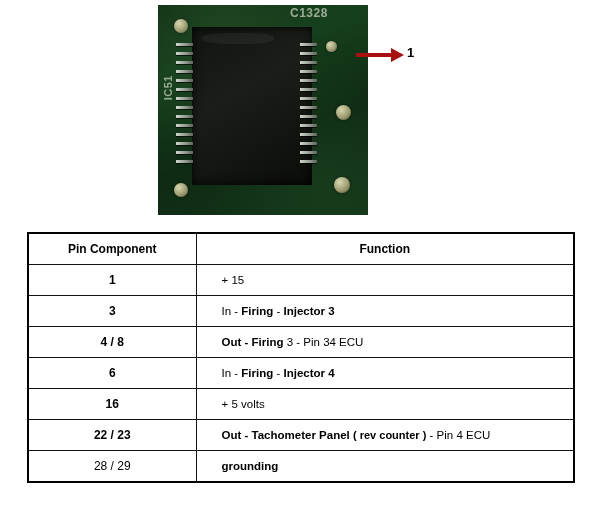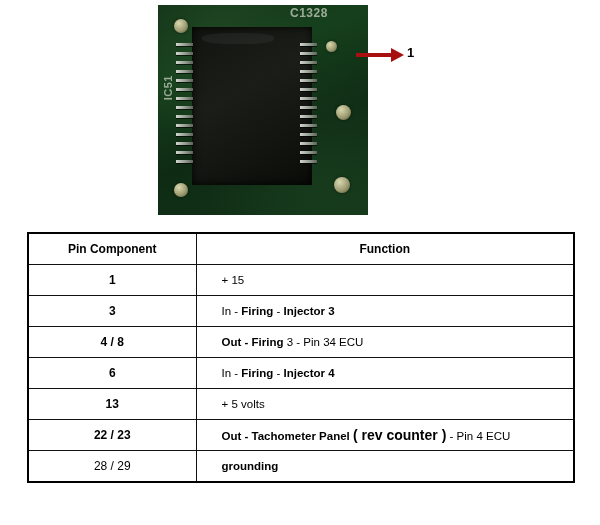--- a/index.html
+++ b/index.html
@@ -181,21 +181,21 @@
   }
   #pin-table td.func-cell {
     text-align: left;
     padding-left: 25px;
     white-space: nowrap;
   }
 
   
   .run-normal { font-weight: normal; }
   .run-bold   { font-weight: bold; }
-  .run-small  { font-weight: bold; font-size: 14px; }
+  .run-small  { font-weight: bold; font-size: 11px; }
 </style>
 </head>
 <body>
 
 <div id="figure-area">
 
   <div id="pcb-photo">
 
     <div id="ic-body"></div>
 
@@ -276,21 +276,21 @@
       </tr>
       <tr>
         <td class="pin-cell">4 / 8</td>
         <td class="func-cell"><span class="run-bold">Out</span><span class="run-bold"> - </span><span class="run-bold">Firing</span><span class="run-normal"> 3 - </span><span class="run-normal">Pin</span><span class="run-normal">   34 ECU</span></td>
       </tr>
       <tr>
         <td class="pin-cell">6</td>
         <td class="func-cell"><span class="run-normal">In</span><span class="run-normal"> - </span><span class="run-bold">Firing</span><span class="run-normal">  - </span><span class="run-bold">Injector 4</span></td>
       </tr>
       <tr>
-        <td class="pin-cell">13</td>
+        <td class="pin-cell">16</td>
         <td class="func-cell"><span class="run-normal">+ 5 volts</span></td>
       </tr>
       <tr>
         <td class="pin-cell">22 / 23</td>
         <td class="func-cell"><span class="run-bold">Out</span><span class="run-bold"> -  </span><span class="run-bold">Tachometer Panel</span><span class="run-normal">  </span><span class="run-small">( rev counter )</span><span class="run-normal"> - </span><span class="run-normal">Pin</span><span class="run-normal">   4 ECU</span></td>
       </tr>
       <tr>
         <td class="pin-cell light">28 / 29</td>
         <td class="func-cell"><span class="run-bold">grounding</span></td>
       </tr>

